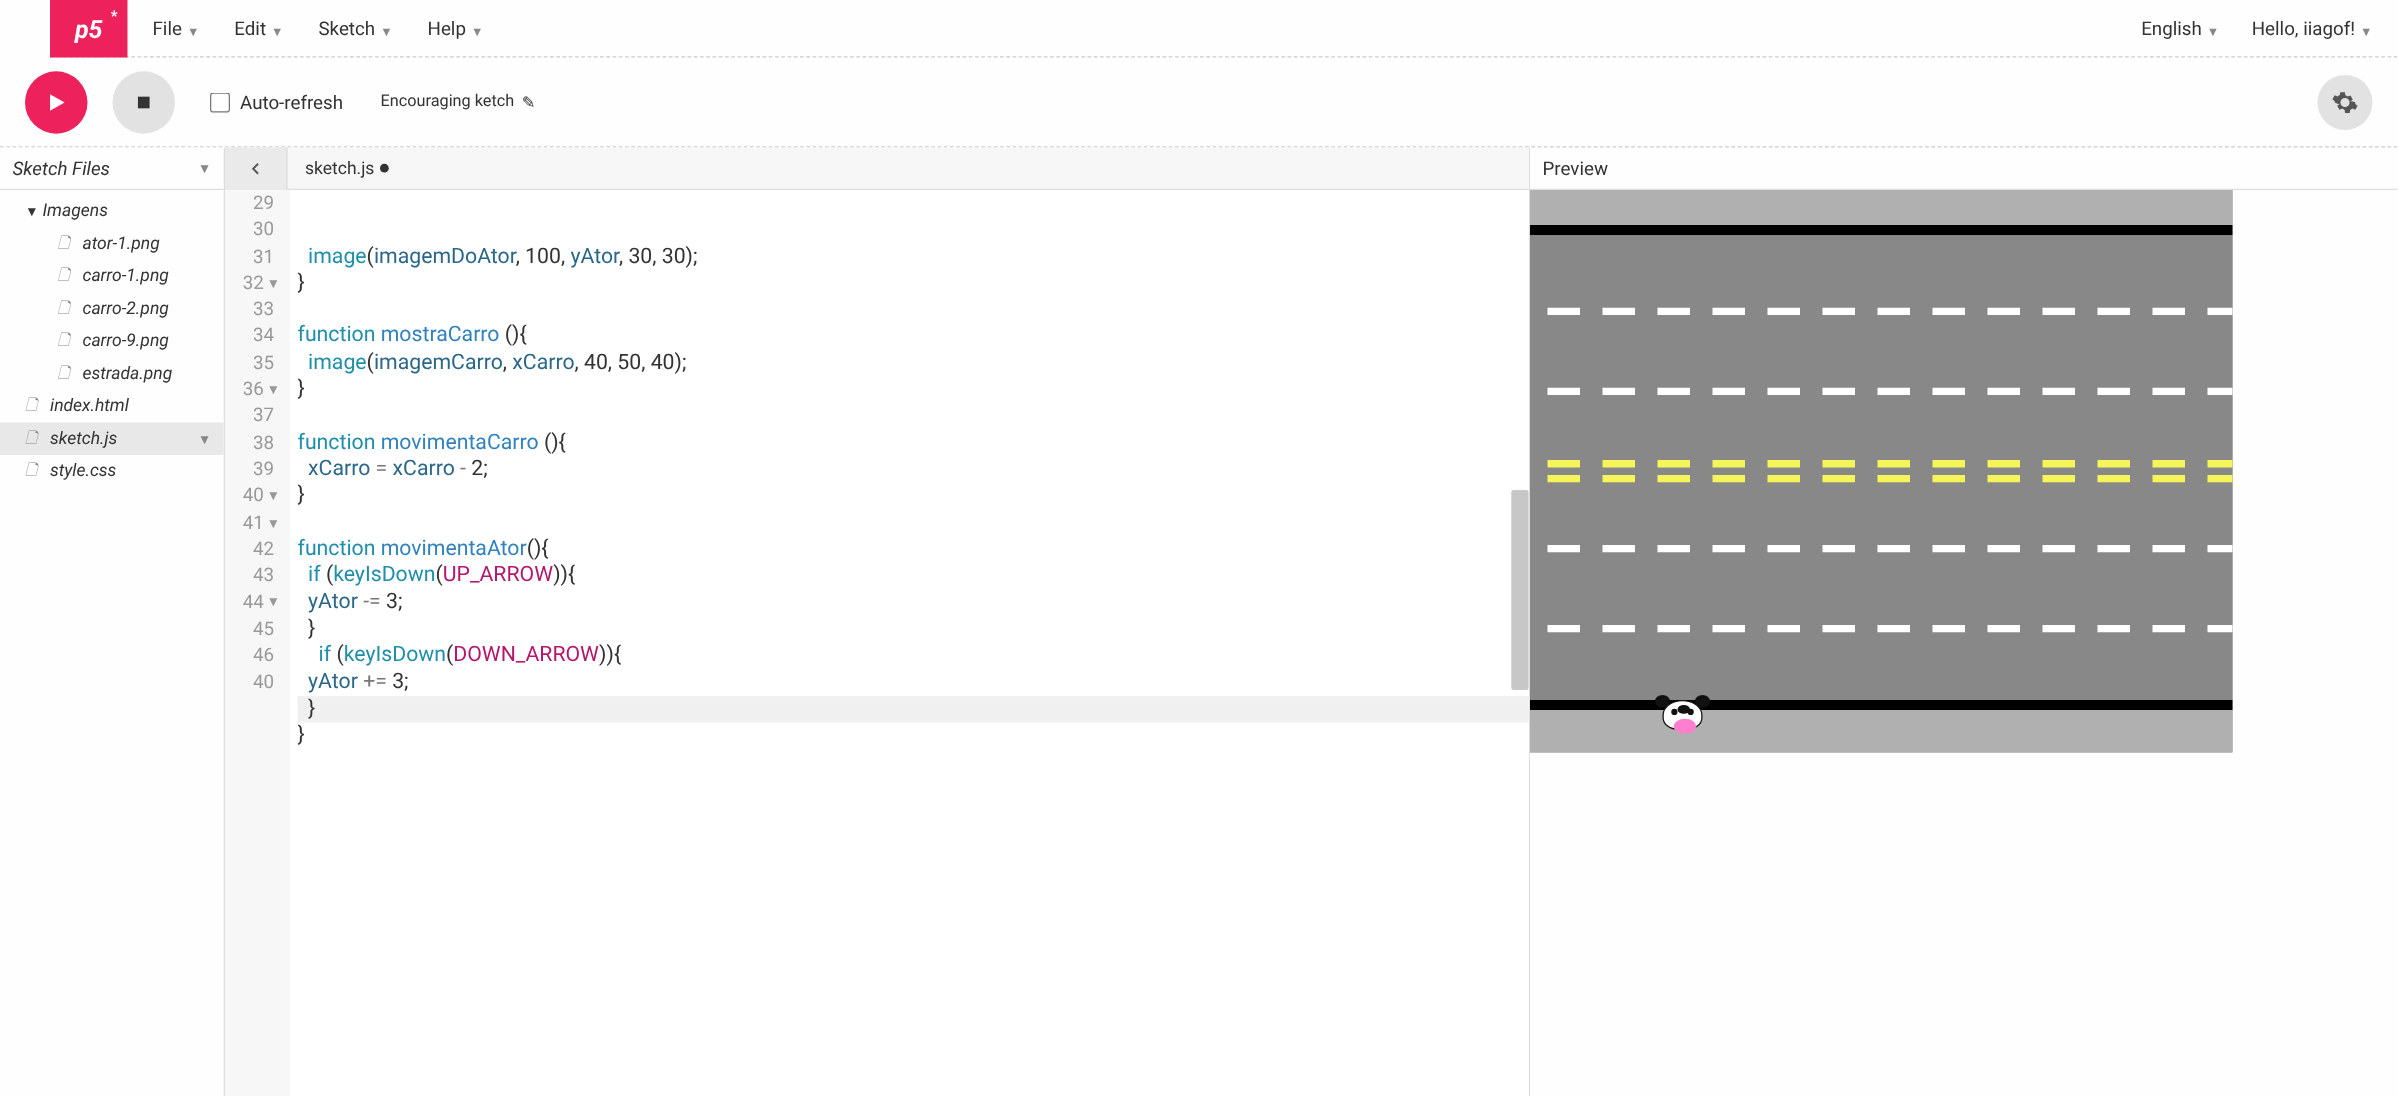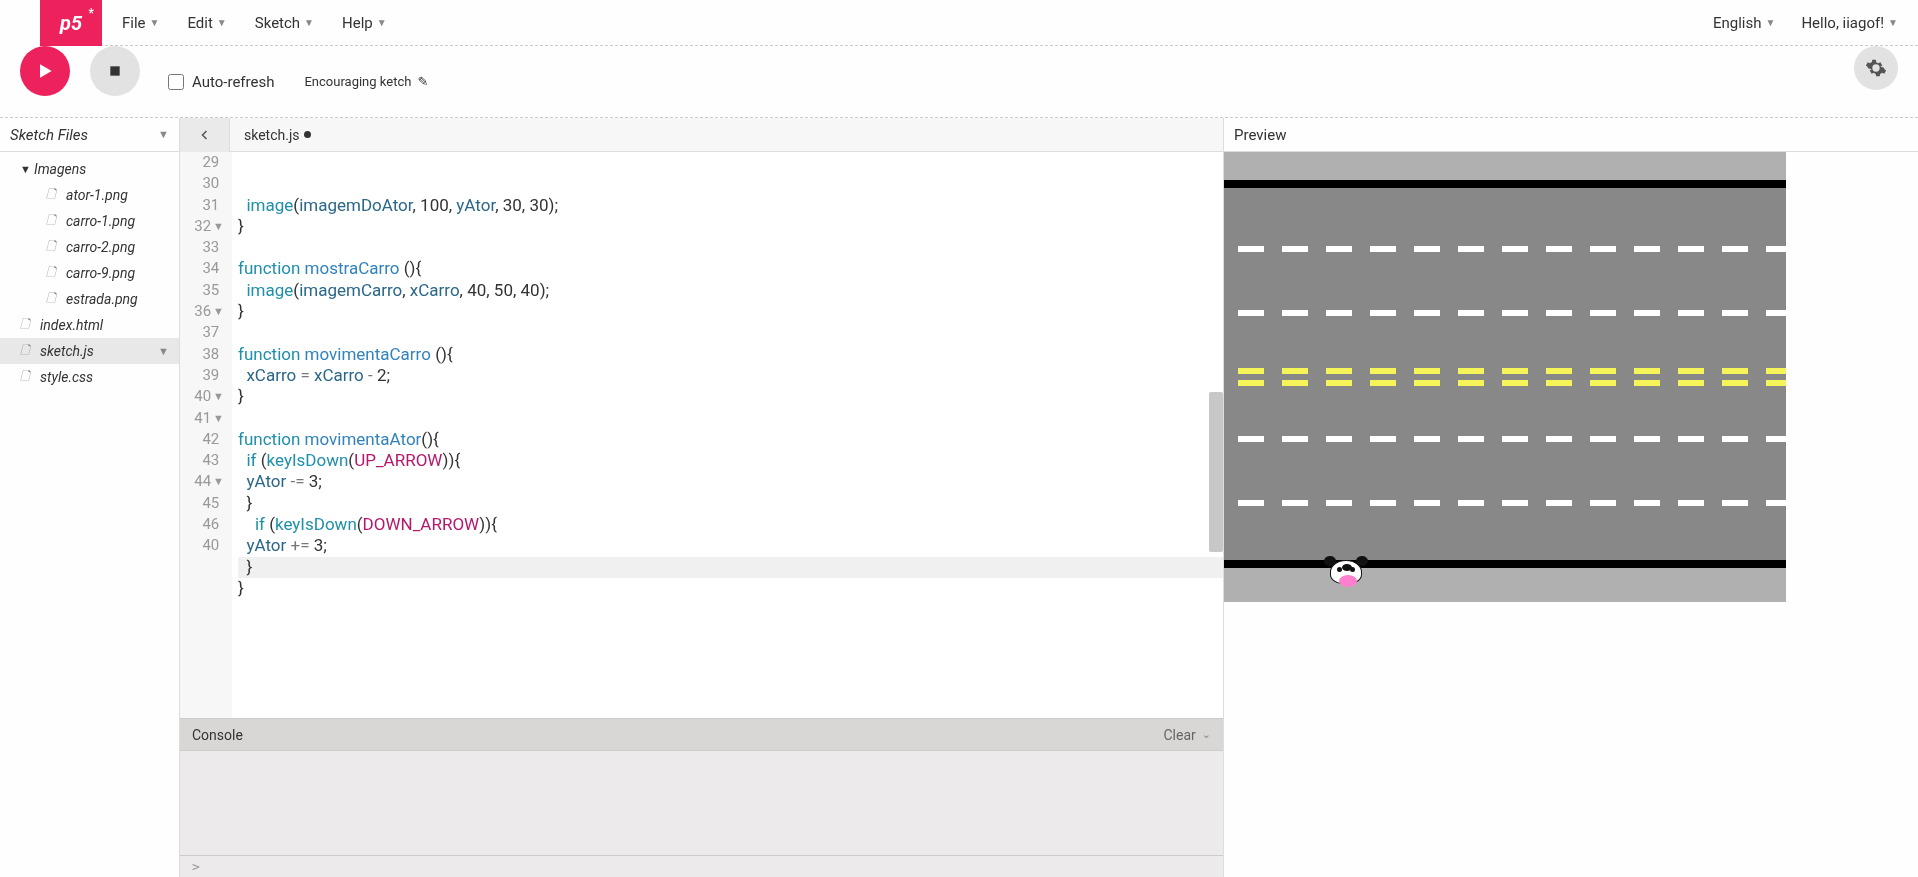--- a/index.html
+++ b/index.html
@@ -4,26 +4,26 @@
 <style>
 * { margin: 0; padding: 0; box-sizing: border-box; font-family: -apple-system, BlinkMacSystemFont, "Segoe UI", Roboto, Helvetica, Arial, sans-serif; }
 body { background: #fefefe; width: 1918px; height: 877px; overflow: hidden; }
 
 
 .menubar { height: 46px; display: flex; align-items: center; border-bottom: 1px dashed #ccc; margin-left: 40px; }
 .logo { width: 62px; height: 46px; background: #ed225d; color: #fff; display: flex; align-items: center; justify-content: center; font-size: 20px; font-weight: bold; position: relative; }
 .logo-text { font-style: italic; }
 .logo-star { position: absolute; top: 6px; right: 8px; font-size: 12px; }
 .menu-items { display: flex; gap: 28px; margin-left: 20px; }
-.menu-item { font-size: 15px; color: #333; cursor: pointer; display: flex; align-items: center; gap: 4px; }
+.menu-item { font-size: 15px; color: #333; cursor: pointer; display: flex; align-items: flex-end; gap: 4px; }
 .menu-right { margin-left: auto; margin-right: 20px; display: flex; gap: 26px; }
 .menu-arrow { font-size: 10px; color: #888; }
 
 
-.toolbar { height: 72px; display: flex; border-bottom: 1px dashed #ccc; padding: 0 20px; }
+.toolbar { height: 72px; display: flex; align-items: center; border-bottom: 1px dashed #ccc; padding: 0 20px; }
 .play-btn { width: 50px; height: 50px; border-radius: 50%; background: #ed225d; display: flex; align-items: center; justify-content: center; cursor: pointer; margin-right: 20px; }
 .play-btn svg { width: 20px; height: 20px; fill: #fff; }
 .stop-btn { width: 50px; height: 50px; border-radius: 50%; background: #e2e2e2; display: flex; align-items: center; justify-content: center; cursor: pointer; margin-right: 28px; }
 .stop-btn svg { width: 16px; height: 16px; fill: #333; }
 .auto-refresh { display: flex; align-items: center; gap: 8px; font-size: 15px; color: #333; margin-right: 30px; }
 .auto-refresh input { width: 16px; height: 16px; }
 .sketch-name { font-size: 13px; color: #333; display: flex; align-items: center; gap: 6px; }
 .gear-btn { margin-left: auto; width: 44px; height: 44px; border-radius: 50%; background: #e2e2e2; display: flex; align-items: center; justify-content: center; cursor: pointer; }
 .gear-btn svg { width: 22px; height: 22px; fill: #555; }
 
@@ -310,32 +310,20 @@
           </div>
           <div class="gutter-line">
             <span>40</span>
             <span class="fold-marker">&nbsp;</span>
           </div>
         </div>
       <div class="code-lines" id="code-lines">
         <div class="code-line">  <span class="kw">image</span><span class="punct">(</span><span class="name">imagemDoAtor</span><span class="punct">, </span><span class="num">100</span><span class="punct">, </span><span class="name">yAtor</span><span class="punct">, </span><span class="num">30</span><span class="punct">, </span><span class="num">30</span><span class="punct">);</span></div><div class="code-line"><span class="punct">}</span></div><div class="code-line"></div><div class="code-line"><span class="kw">function</span> <span class="fn">mostraCarro</span> <span class="punct">(){</span></div><div class="code-line">  <span class="kw">image</span><span class="punct">(</span><span class="name">imagemCarro</span><span class="punct">, </span><span class="name">xCarro</span><span class="punct">, </span><span class="num">40</span><span class="punct">, </span><span class="num">50</span><span class="punct">, </span><span class="num">40</span><span class="punct">);</span></div><div class="code-line"><span class="punct">}</span></div><div class="code-line"></div><div class="code-line"><span class="kw">function</span> <span class="fn">movimentaCarro</span> <span class="punct">(){</span></div><div class="code-line">  <span class="name">xCarro</span> <span class="op">=</span> <span class="name">xCarro</span> <span class="op">-</span> <span class="num">2</span><span class="punct">;</span></div><div class="code-line"><span class="punct">}</span></div><div class="code-line"></div><div class="code-line"><span class="kw">function</span> <span class="fn">movimentaAtor</span><span class="punct">(){</span></div><div class="code-line">  <span class="kw">if</span> <span class="punct">(</span><span class="kw">keyIsDown</span><span class="punct">(</span><span class="const">UP_ARROW</span><span class="punct">)){</span></div><div class="code-line">  <span class="name">yAtor</span> <span class="op">-=</span> <span class="num">3</span><span class="punct">;</span></div><div class="code-line">  <span class="punct">}</span></div><div class="code-line">    <span class="kw">if</span> <span class="punct">(</span><span class="kw">keyIsDown</span><span class="punct">(</span><span class="const">DOWN_ARROW</span><span class="punct">)){</span></div><div class="code-line">  <span class="name">yAtor</span> <span class="op">+=</span> <span class="num">3</span><span class="punct">;</span></div><div class="code-line highlight">  <span class="punct">}</span></div><div class="code-line"><span class="punct">}</span></div><div class="scrollbar-v"></div>
       </div>
     </div>
-    <div class="console">
-      <div class="console-header">
-        <span>Console</span>
-        <div class="console-clear">
-          <span>Clear</span>
-          <span style="font-size:11px;color:#888;">⌄</span>
-        </div>
-      </div>
-      <div class="console-body">
-        <div class="console-prompt">&gt;</div>
-      </div>
-    </div>
   </div>
 
   <div class="preview-area">
     <div class="preview-header">
       <span>Preview</span>
     </div>
     <div class="preview-canvas">
       <div class="canvas-wrapper">
         <div class="grey-top"></div>
         <div class="road-black-top"></div>

